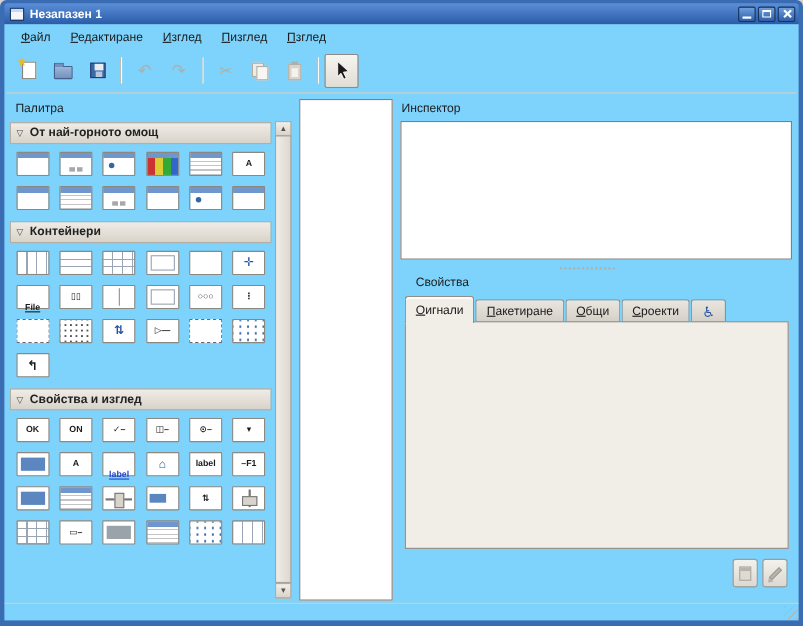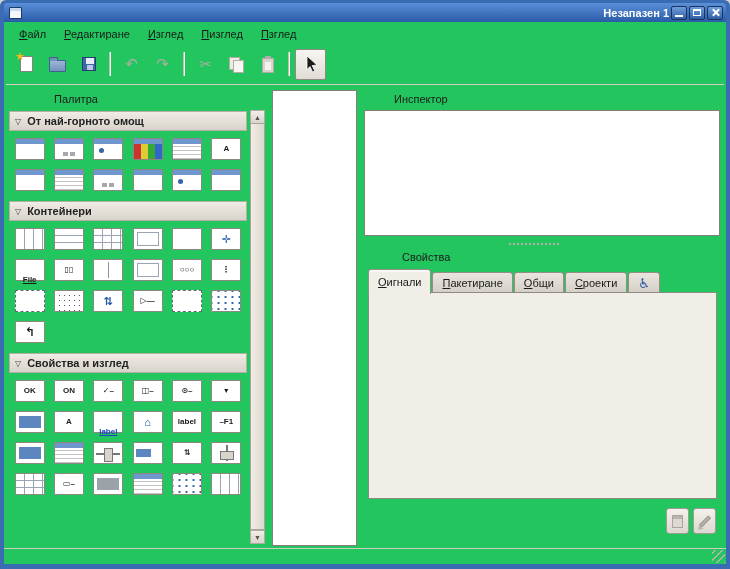--- a/index.html
+++ b/index.html
@@ -4,32 +4,32 @@
 <style>
   html,body{margin:0;padding:0;background:#d7d3ca;}
   *{box-sizing:border-box;}
   .window{position:relative;width:730px;height:569px;background:#3a6cb4;border-radius:6px 6px 0 0;
           font-family:"Liberation Sans","DejaVu Sans",sans-serif;overflow:hidden;}
   
   .titlebar{position:absolute;left:4px;right:4px;top:3px;height:19px;
             background:linear-gradient(180deg,#5a8fd8,#2a5ba8);display:flex;align-items:center;border-radius:3px 3px 0 0;}
   .win-icon{width:13px;height:12px;background:linear-gradient(180deg,#c8d8f0 0 3px,#f4f6fa 3px);
             border:1px solid #1c3a66;border-radius:1px;margin:0 5px;flex:0 0 auto;}
-  .title{flex:1;text-align:right;color:#fff;font-weight:bold;font-size:11px;}
+  .title{flex:1;text-align:left;color:#fff;font-weight:bold;font-size:11px;}
   .controls{display:flex;margin-right:3px;}
   .wbtn{width:16px;height:14px;margin-left:2px;background:linear-gradient(180deg,#6fa0dc,#2f5ea8);
         border:1px solid #17335e;border-radius:2px;display:flex;align-items:center;justify-content:center;position:relative;}
   .g-min{width:8px;height:2px;background:#fff;margin-top:7px;}
   .g-max{width:8px;height:7px;border:1px solid #fff;border-top-width:2px;}
   .g-close{width:9px;height:9px;position:relative;}
   .g-close::before,.g-close::after{content:"";position:absolute;left:4px;top:0;width:2px;height:9px;background:#fff;}
   .g-close::before{transform:rotate(45deg);}
   .g-close::after{transform:rotate(-45deg);}
   
-  .app{position:absolute;left:4px;right:4px;top:22px;bottom:5px;background:#22c55e;overflow:hidden;font-size:11px;color:#1a1a1a;}
+  .app{position:absolute;left:4px;right:4px;top:22px;bottom:5px;background:#7dd3fc;overflow:hidden;font-size:11px;color:#1a1a1a;}
   
   .menubar{position:absolute;top:2px;left:2px;right:2px;height:20px;display:flex;align-items:center;padding-left:4px;}
   .menu-item{padding:3px 9px;cursor:default;}
   .menu-item u{text-decoration:underline;}
   
   .toolbar{position:absolute;top:22px;left:2px;right:2px;height:41px;display:flex;align-items:center;
            padding-left:5px;border-bottom:1px solid #d5d0c6;}
   .tbtn{width:31px;height:31px;display:flex;align-items:center;justify-content:center;border:1px solid transparent;border-radius:2px;}
   .tbtn.active{border-color:#8e8a82;background:linear-gradient(180deg,#f7f5f1,#e1ddd5);}
   .tsep{width:2px;height:24px;margin:0 5px;border-left:1px solid #c2beb4;border-right:1px solid #fbfaf8;}
@@ -45,21 +45,21 @@
   .ic-undo::before{content:"↶";font-size:15px;color:#b2aea6;}
   .ic-redo::before{content:"↷";font-size:15px;color:#b2aea6;}
   .ic-cut::before{content:"✂";font-size:14px;color:#b2aea6;}
   .ic-copy{width:15px;height:15px;position:relative;}
   .ic-copy::before{content:"";position:absolute;top:0;left:0;width:9px;height:11px;background:#efece6;border:1px solid #b2aea6;}
   .ic-copy::after{content:"";position:absolute;top:3px;left:4px;width:9px;height:11px;background:#f8f6f2;border:1px solid #b2aea6;}
   .ic-paste{width:12px;height:15px;background:#d8d4cc;border:1px solid #b2aea6;position:relative;margin-top:2px;}
   .ic-paste::before{content:"";position:absolute;top:-3px;left:2px;width:6px;height:3px;background:#b2aea6;}
   .ic-paste::after{content:"";position:absolute;left:2px;right:2px;top:3px;bottom:2px;background:#f4f2ee;}
   
-  .panel-label{position:absolute;font-size:11px;color:#1c1c1c;margin-left:40px;}
+  .panel-label{position:absolute;font-size:11px;color:#1c1c1c;}
   
   .palette{position:absolute;left:4px;top:88px;width:240px;bottom:20px;overflow:hidden;}
   .psec{height:20px;margin:1px 1px 0;display:flex;align-items:center;gap:6px;padding:0 5px;
         background:linear-gradient(180deg,#f0ece6,#d8d3ca);border:1px solid #b4afa5;font-weight:bold;color:#222;}
   .tri{font-size:8px;color:#444;}
   .pgrid{display:grid;grid-template-columns:repeat(6,1fr);row-gap:9px;padding:7px 2px 9px;}
   .pi{position:relative;width:30px;height:22px;margin:auto;background:#fff;border:1px solid #8c8880;border-radius:1px;
       display:flex;align-items:center;justify-content:center;font-weight:bold;font-size:8px;color:#1a1a1a;}
   .pi .pg{line-height:1;white-space:nowrap;}
   .pi[data-kind="win"],.pi[data-kind="win-dots"],.pi[data-kind="win-msg"]{background:linear-gradient(180deg,#6f97cd 0 5px,#fff 5px);}
@@ -383,26 +383,26 @@
     </div>
 
     <div class="vscroll">
       <span class="sb-btn">▲</span>
       <span class="sb-thumb"></span>
       <span class="sb-btn bottom">▼</span>
     </div>
 
     <div class="canvas"></div>
 
-    <div class="panel-label" style="left:350px;top:71px;">Инспектор</div>
+    <div class="panel-label" style="left:361px;top:71px;">Инспектор</div>
     <div class="insp-box"></div>
 
     <div class="handle-dots"></div>
 
-    <div class="panel-label" style="left:358px;top:229px;">Свойства</div>
+    <div class="panel-label" style="left:374px;top:229px;">Свойства</div>
 
     <div class="tabbar">
 
     <span class="tab active">
           <u>О</u>
           <span>игнали</span>
           <span class="tglyph"></span>
         </span>
         <span class="tab">
           <u>П</u>

